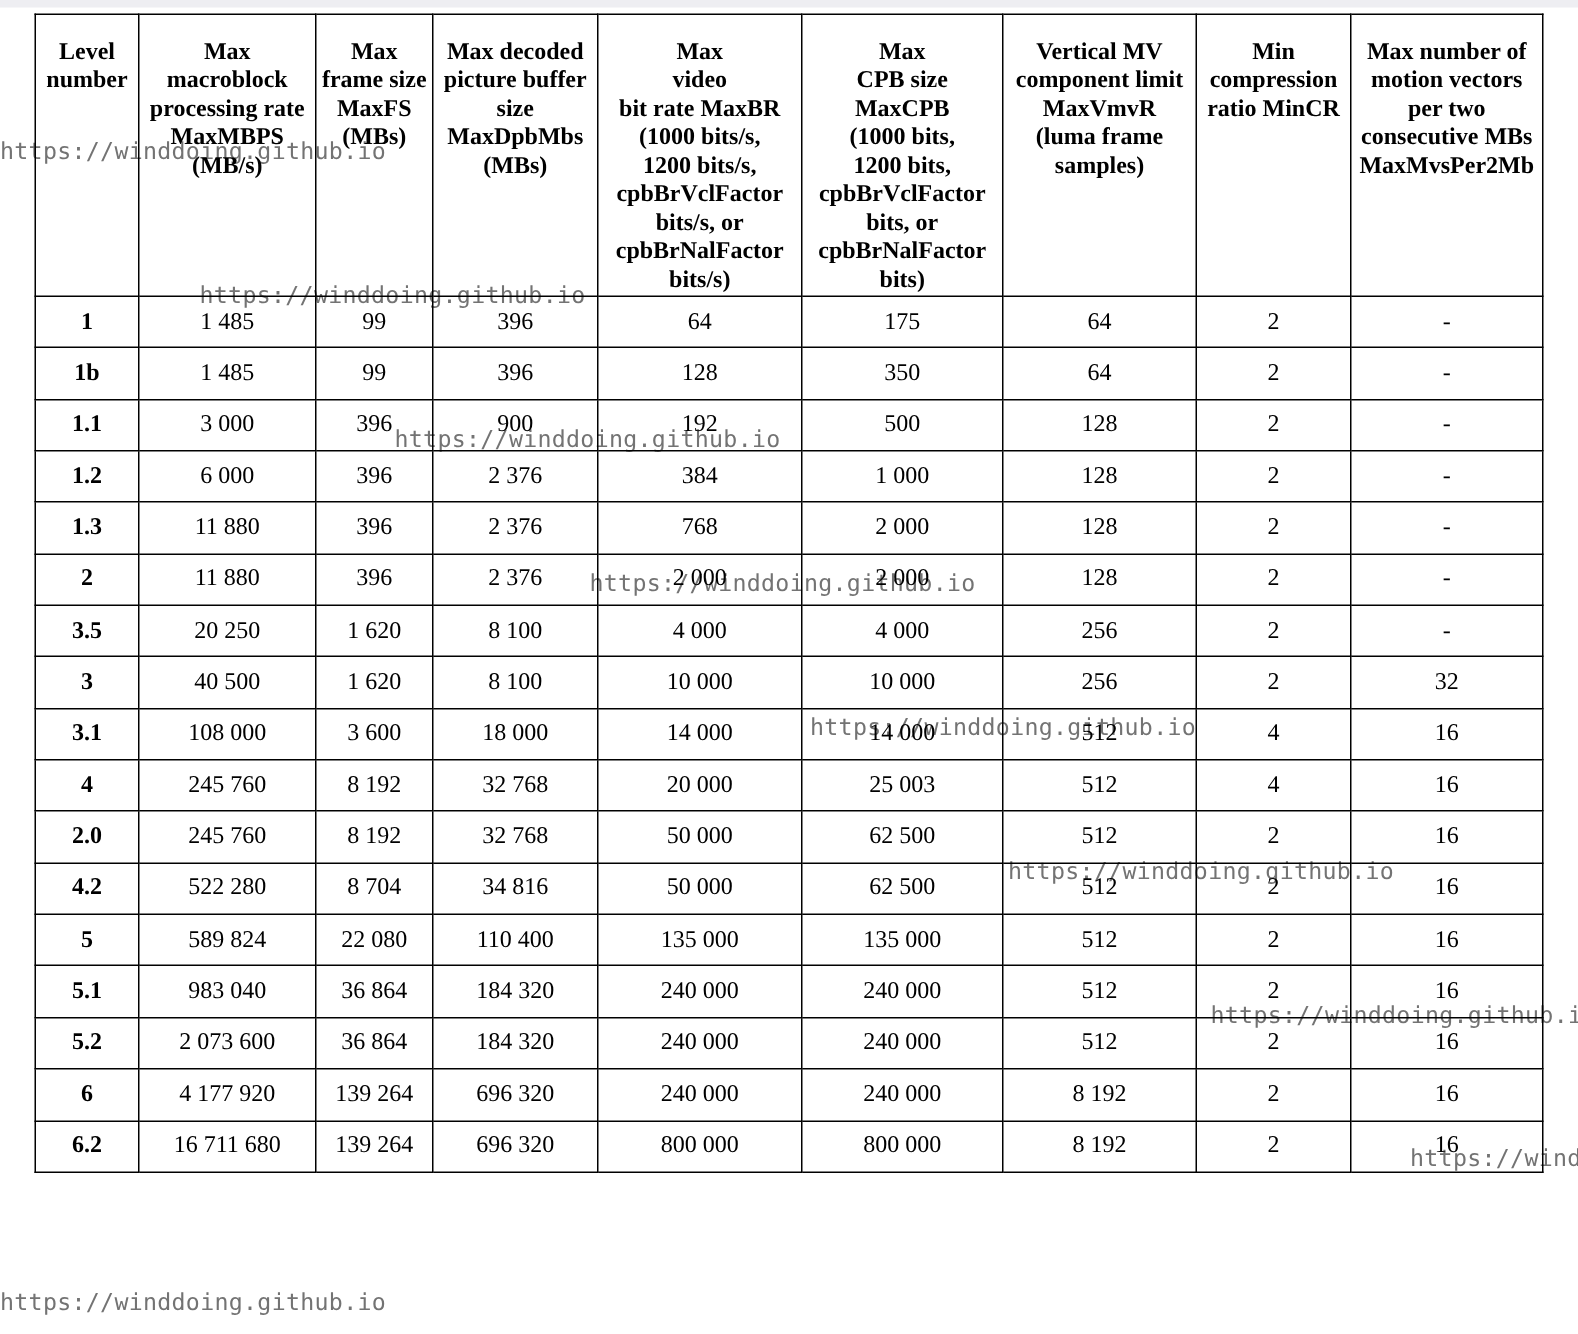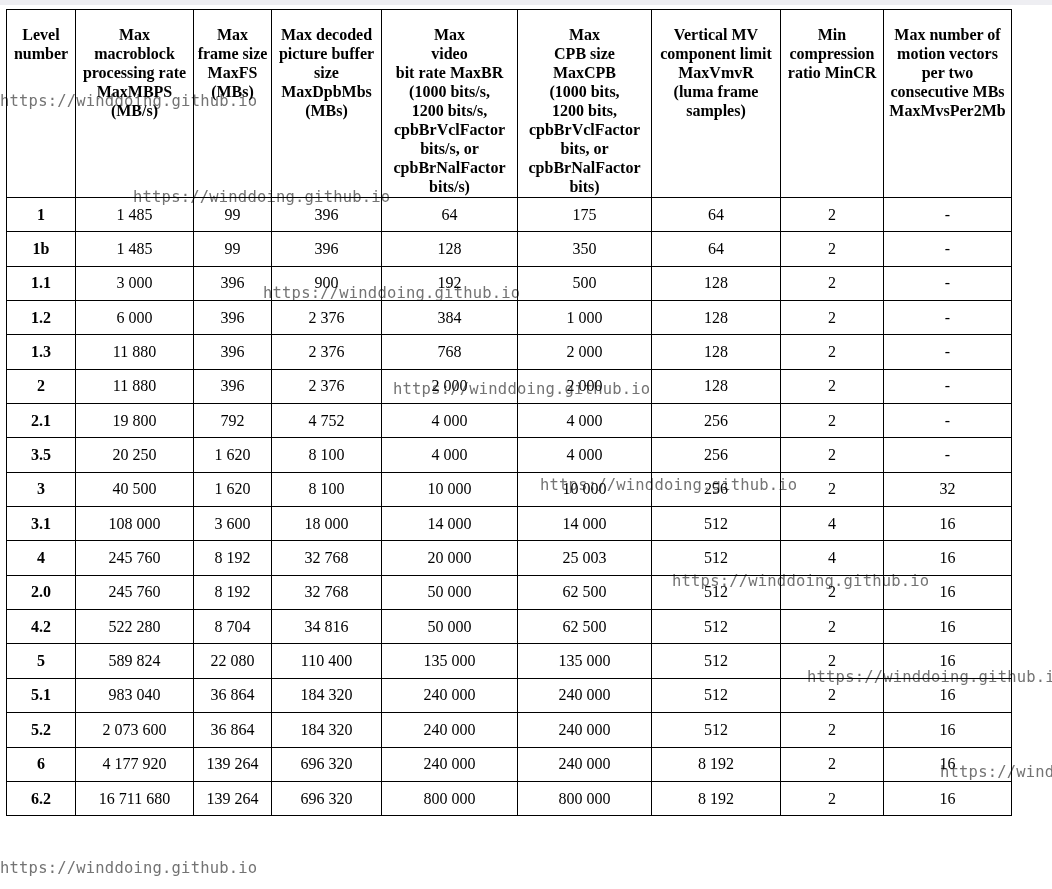--- a/index.html
+++ b/index.html
@@ -27,21 +27,21 @@
     font-family: "DejaVu Sans Mono", monospace;
     font-size: 15.5px;
     line-height: 15.5px;
     color: #737373;
     white-space: pre;
     z-index: 0;
     letter-spacing: 0.2px;
   }
   table.levels {
     position: absolute;
-    left: 6px;
+    left: 23px;
     top: 9px;
     width: 1005px;
     border-collapse: collapse;
     table-layout: fixed;
     background: transparent;
     z-index: 1;
   }
   table.levels th,
   table.levels td {
     border: 1.6px solid #000000;
@@ -211,31 +211,20 @@
         <td>11 880</td>
         <td>396</td>
         <td>2 376</td>
         <td>2 000</td>
         <td>2 000</td>
         <td>128</td>
         <td>2</td>
         <td>-</td>
       </tr>
       <tr>
-        <td>2.1</td>
-        <td>19 800</td>
-        <td>792</td>
-        <td>4 752</td>
-        <td>4 000</td>
-        <td>4 000</td>
-        <td>256</td>
-        <td>2</td>
-        <td>-</td>
-      </tr>
-      <tr>
         <td>3.5</td>
         <td>20 250</td>
         <td>1 620</td>
         <td>8 100</td>
         <td>4 000</td>
         <td>4 000</td>
         <td>256</td>
         <td>2</td>
         <td>-</td>
       </tr>

